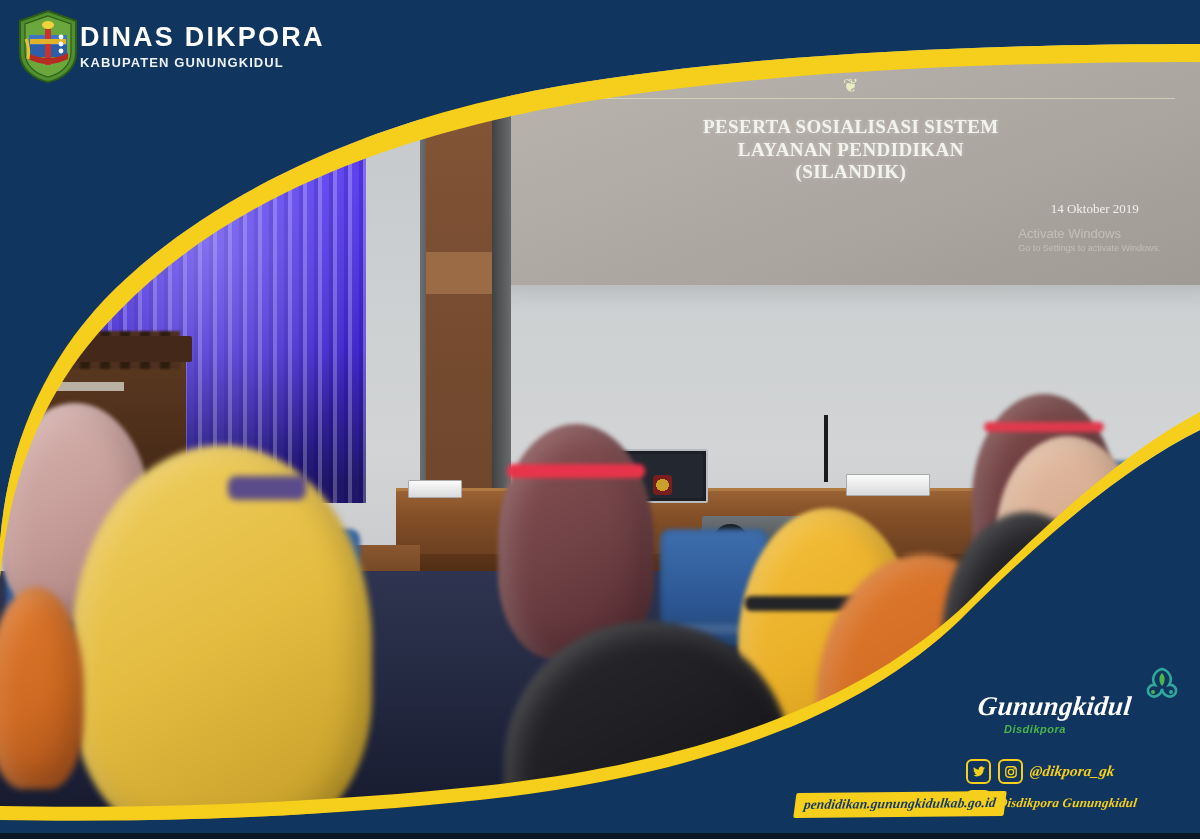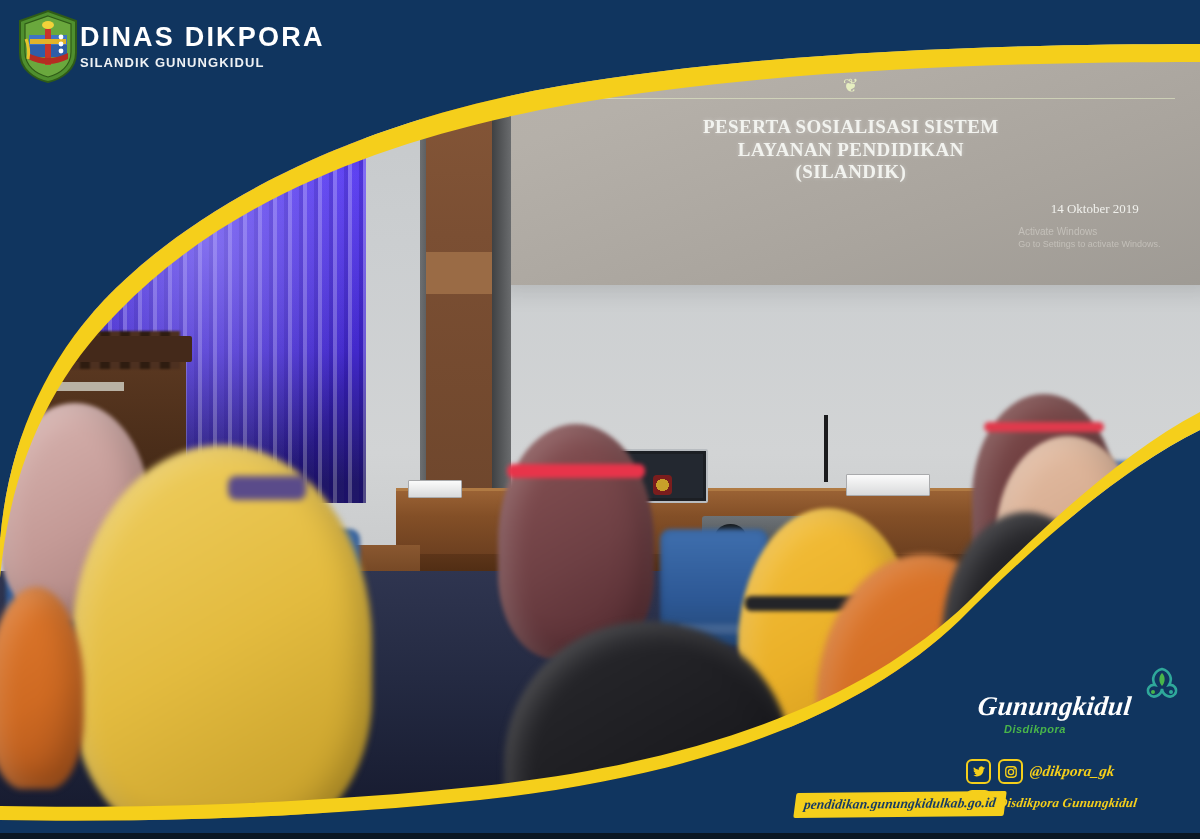--- a/index.html
+++ b/index.html
@@ -61,21 +61,21 @@
   .slide-date {
     position:absolute; right:11%; top:72%;
     font-family:"Liberation Serif", serif;
     font-size:13px; color:#f0f0ec; filter:blur(.35px);
   }
   .slide-wm {
     position:absolute; right:8%; top:80%;
     text-align:left; line-height:1.35;
     color:rgba(215,212,205,.62); filter:blur(.7px);
   }
-  .slide-wm .w1 { font-size:10px; }
+  .slide-wm .w1 { font-size:13px; }
   .slide-wm .w2 { font-size:9px; }
 
   
   .pillar {
     position:absolute; left:35%; top:0; width:2.1%; height:62%;
     background:linear-gradient(90deg,#6d6f71,#4a4c4e 55%,#7d7f81);
   }
   .door {
     position:absolute; left:35.5%; top:0; width:5.5%; height:62%;
     background:linear-gradient(180deg,#8a5a3a,#7b4f33 45%,#6e462c);
@@ -455,21 +455,21 @@
         <rect x="14" y="30" width="36" height="5" fill="#e2b32a"></rect>
         <circle cx="45" cy="28" r="2.4" fill="#ffffff"></circle>
         <circle cx="45" cy="35" r="2.4" fill="#ffffff"></circle>
         <circle cx="45" cy="42" r="2.4" fill="#ffffff"></circle>
         <path d="M12 44 Q32 54 52 44 L52 50 Q32 60 12 50 Z" fill="#b52c22"></path>
         <path d="M10 30 q4 10 2 20" stroke="#e8c32c" stroke-width="3" fill="none"></path>
       </svg>
     </div>
     <div class="header-text">
       <div class="h-title">DINAS DIKPORA</div>
-      <div class="h-sub">SILANDIK GUNUNGKIDUL</div>
+      <div class="h-sub">KABUPATEN GUNUNGKIDUL</div>
     </div>
   </div>
 
   <div class="brand">
     <div class="brand-orn">
       <svg viewBox="0 0 40 38" width="40" height="38">
         <path d="M20 4 C12 6 9 14 13 20 C8 19 4 24 7 29 C11 34 19 31 20 24
                  C21 31 29 34 33 29 C36 24 32 19 27 20 C31 14 28 6 20 4 Z" fill="none" stroke="#2fa89a" stroke-width="2.6" stroke-linecap="round"></path>
         <path d="M20 8 C16 12 17 18 20 21 C23 18 24 12 20 8 Z" fill="#49b54a"></path>
         <circle cx="11" cy="27" r="2" fill="#49b54a"></circle>

